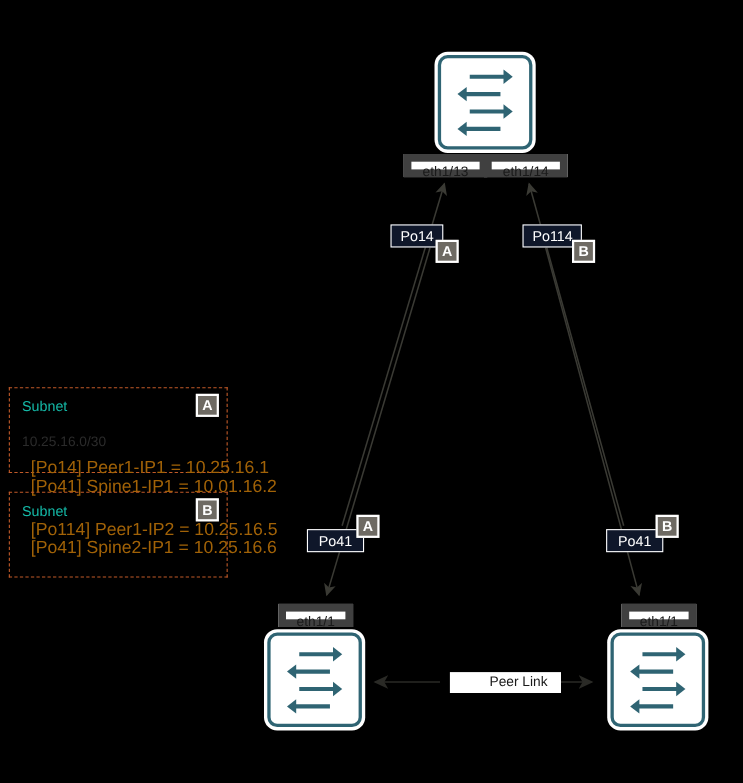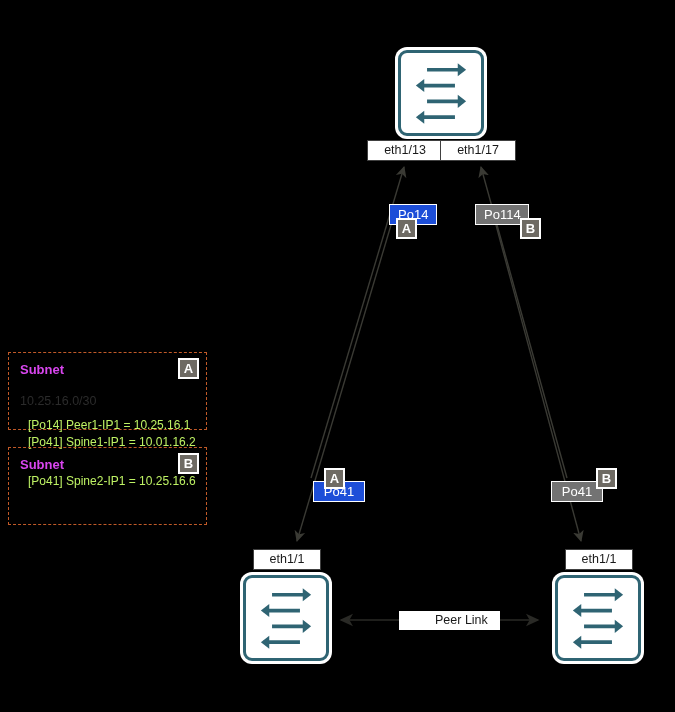--- a/index.html
+++ b/index.html
@@ -35,21 +35,21 @@
     border-radius: 9px;
     box-shadow: 0 0 0 3px #ffffff;
   }
   .switch svg { display: block; width: 100%; height: 100%; }
 
   
   .port {
     position: absolute;
     box-sizing: border-box;
     background: #ffffff;
-    border: 1px solid #404040;
+    border: 7px solid #404040;
     color: #1a1a1a;
     font-size: 12.5px;
     line-height: 19px;
     height: 21px;
     text-align: center;
     white-space: nowrap;
     padding: 0 9px;
   }
 
   
@@ -58,22 +58,22 @@
     box-sizing: border-box;
     height: 21px;
     line-height: 19px;
     color: #ffffff;
     font-size: 13px;
     text-align: center;
     padding: 0 8px;
     white-space: nowrap;
     border: 1.5px solid #ffffff;
   }
-  .po-green  { background: #1d4ed8; margin-left: 34px; }
-  .po-purple { background: #737373; }
+  .po-green  { background: #0f172a; }
+  .po-purple { background: #0f172a; }
 
   
   .badge {
     position: absolute;
     box-sizing: border-box;
     width: 21px;
     height: 21px;
     line-height: 18px;
     text-align: center;
     background: #6e6a63;
@@ -85,35 +85,35 @@
 
   
   .subnet-box {
     position: absolute;
     box-sizing: border-box;
     border: 1.5px dashed #c15a28;
     background: transparent;
     padding: 9px 11px 10px 11px;
   }
   .subnet-title {
-    color: #d946ef;
+    color: #14b8a6;
     font-size: 13px;
-    font-weight: bold;
+    font-weight: normal;
     line-height: 15px;
     margin: 0 0 1px 0;
   }
   .subnet-cidr {
     color: #2b2b2b;
     font-size: 12.5px;
     line-height: 16px;
     margin: 16px 0 8px 0;
   }
   .subnet-line {
-    color: #bef264;
-    font-size: 12px;
+    color: #a16207;
+    font-size: 16px;
     line-height: 17px;
     margin: 0 0 0 8px;
     white-space: nowrap;
   }
   .subnet-badge {
     position: absolute;
     top: 5px;
     right: 7px;
   }
 
@@ -176,21 +176,21 @@
         <line x1="19" y1="69" x2="58" y2="69"></line>
       </g>
       <path d="M61,11 L70,18 L61,25 Z" fill="#2f6473"></path>
       <path d="M25,28 L16,35 L25,42 Z" fill="#2f6473"></path>
       <path d="M61,45 L70,52 L61,59 Z" fill="#2f6473"></path>
       <path d="M25,62 L16,69 L25,76 Z" fill="#2f6473"></path>
     </svg>
   </div>
 
   <div class="port" style="left:367px; top:140px; width:76px;">eth1/13</div>
-  <div class="port" style="left:440px; top:140px; width:76px;">eth1/17</div>
+  <div class="port" style="left:440px; top:140px; width:76px;">eth1/14</div>
 
   <div class="po po-green" style="left:355px; top:204px; width:48px;">Po14</div>
   <div class="badge" style="left:396px; top:218px;">A</div>
 
   <div class="po po-purple" style="left:475px; top:204px; width:54px;">Po114</div>
   <div class="badge" style="left:520px; top:218px;">B</div>
 
   <div class="po po-green" style="left:279px; top:481px; width:52px;">Po41</div>
   <div class="badge" style="left:324px; top:468px;">A</div>
 
@@ -222,29 +222,30 @@
         <line x1="28" y1="52" x2="67" y2="52"></line>
         <line x1="19" y1="69" x2="58" y2="69"></line>
       </g>
       <path d="M61,11 L70,18 L61,25 Z" fill="#2f6473"></path>
       <path d="M25,28 L16,35 L25,42 Z" fill="#2f6473"></path>
       <path d="M61,45 L70,52 L61,59 Z" fill="#2f6473"></path>
       <path d="M25,62 L16,69 L25,76 Z" fill="#2f6473"></path>
     </svg>
   </div>
 
-  <div class="peer-label" style="left:399px; top:611px;padding-left:36px;">Peer Link</div>
+  <div class="peer-label" style="left:409px; top:611px;padding-left:36px;">Peer Link</div>
 
   <div class="subnet-box" style="left:8px; top:352px; width:199px; height:78px;">
     <div class="subnet-title">Subnet</div>
     <div class="subnet-cidr">10.25.16.0/30</div>
     <div class="subnet-line">[Po14] Peer1-IP1 = 10.25.16.1</div>
     <div class="subnet-line">[Po41] Spine1-IP1 = 10.01.16.2</div>
     <div class="badge subnet-badge">A</div>
   </div>
 
   <div class="subnet-box" style="left:8px; top:447px; width:199px; height:78px;">
     <div class="subnet-title">Subnet</div>
+    <div class="subnet-line">[Po114] Peer1-IP2 = 10.25.16.5</div>
     <div class="subnet-line">[Po41] Spine2-IP1 = 10.25.16.6</div>
     <div class="badge subnet-badge">B</div>
   </div>
 
 </div>
 
 </body></html>

